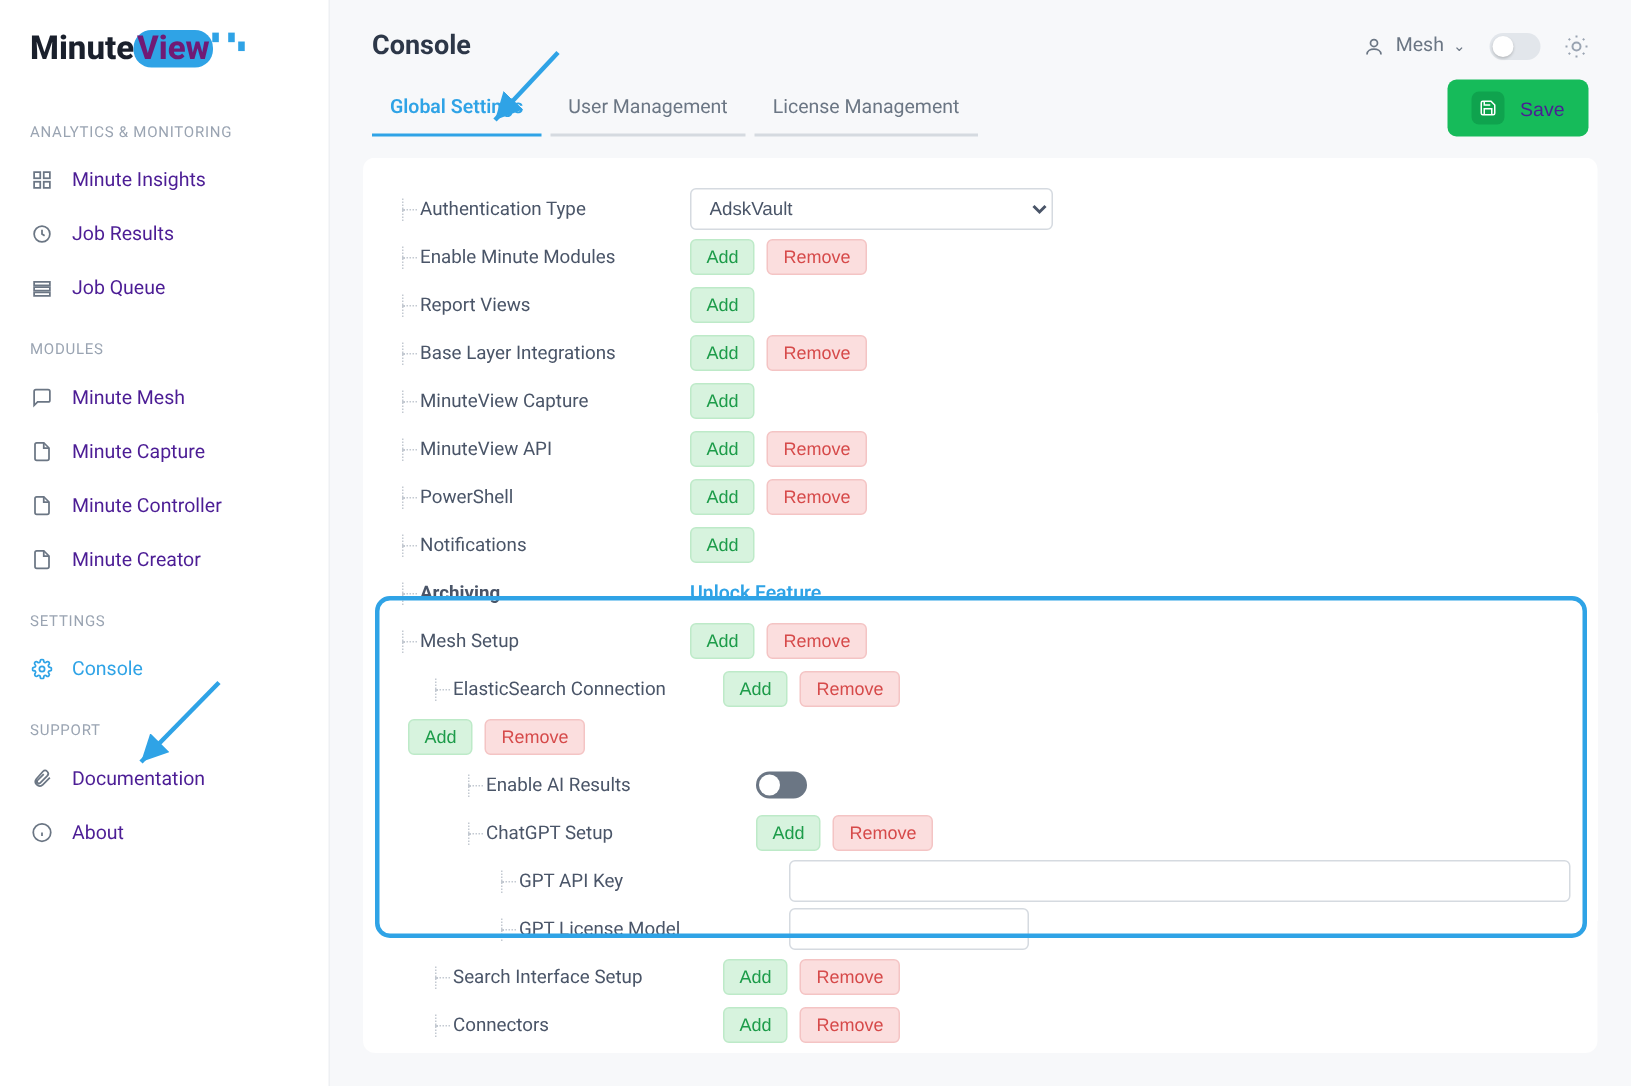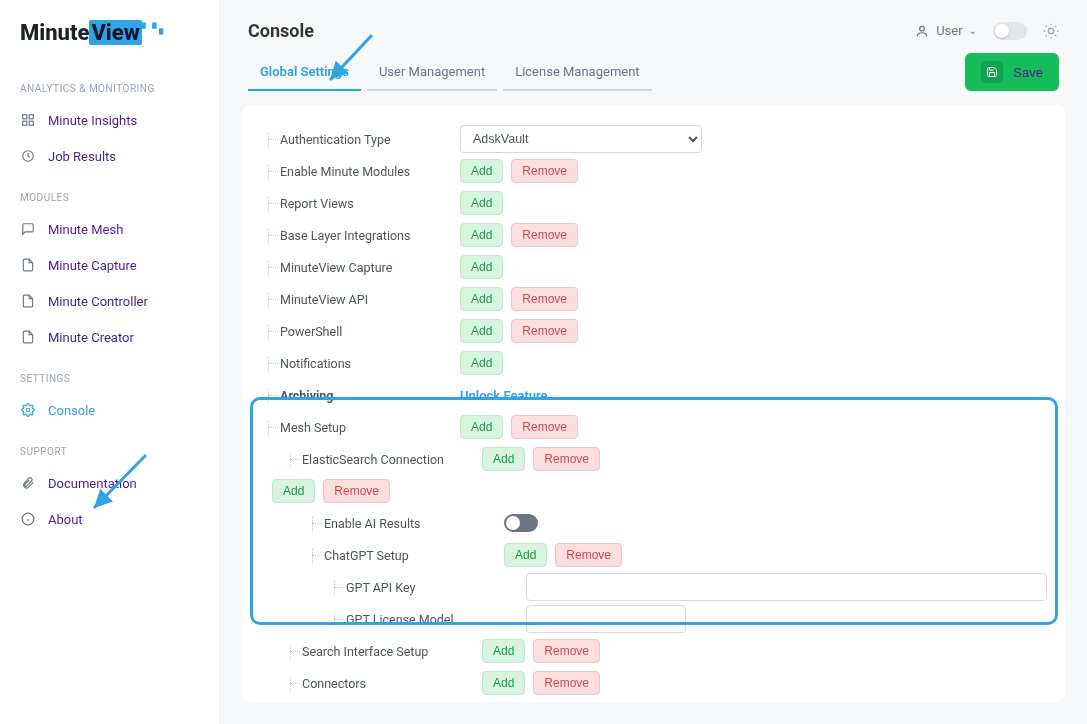--- a/index.html
+++ b/index.html
@@ -24,22 +24,22 @@
   }
   .logo {
     padding: 0 20px 20px 20px;
     font-size: 22px;
     font-weight: 800;
     color: #1a202c;
   }
   .logo .view-part {
     background: #2fa3e6;
     padding: 0 2px;
-    border-radius: 2px;
-    color: #0f172a;
+    border-radius: 12px;
+    color: #701a75;
     position: relative;
   }
   .logo .pixels {
     color:#2fa3e6;
     font-size:10px;
     letter-spacing:-1px;
     position:relative;
     top:-8px;
   }
   .sb-section {
@@ -190,20 +190,30 @@
     <span>Minute Insights</span>
   </div>
   <div class="sb-item">
     <span class="sb-icon">
       <svg width="14" height="14" viewBox="0 0 24 24" fill="none" stroke="currentColor" stroke-width="2">
           <circle cx="12" cy="12" r="9"></circle>
           <path d="M12 7v5l3 2"></path>
         </svg>
     </span>
     <span>Job Results</span>
+  </div>
+  <div class="sb-item">
+    <span class="sb-icon">
+      <svg width="14" height="14" viewBox="0 0 24 24" fill="none" stroke="currentColor" stroke-width="2">
+          <rect x="3" y="5" width="18" height="4"></rect>
+          <rect x="3" y="11" width="18" height="4"></rect>
+          <rect x="3" y="17" width="18" height="4"></rect>
+        </svg>
+    </span>
+    <span>Job Queue</span>
   </div>
 
   <div class="sb-section">MODULES</div>
   <div class="sb-item">
     <span class="sb-icon">
       <svg width="14" height="14" viewBox="0 0 24 24" fill="none" stroke="currentColor" stroke-width="2">
           <path d="M21 15a2 2 0 0 1-2 2H7l-4 4V5a2 2 0 0 1 2-2h14a2 2 0 0 1 2 2z"></path>
         </svg>
     </span>
     <span>Minute Mesh</span>
@@ -272,21 +282,21 @@
   <div class="topbar">
     <div class="page-title">Console</div>
     <div class="top-right">
       <div class="user-chip">
         <span class="sb-icon">
           <svg width="14" height="14" viewBox="0 0 24 24" fill="none" stroke="currentColor" stroke-width="2">
               <circle cx="12" cy="8" r="4"></circle>
               <path d="M4 21c0-4 4-6 8-6s8 2 8 6"></path>
             </svg>
         </span>
-        <span>User</span>
+        <span>Mesh</span>
         <span style="font-size:10px;">⌄</span>
       </div>
       <div class="theme-toggle"></div>
       <span style="color:#9aa4b2;cursor:pointer;">
         <svg width="16" height="16" viewBox="0 0 24 24" fill="none" stroke="currentColor" stroke-width="2">
             <circle cx="12" cy="12" r="4"></circle>
             <g>
               <line x1="12" y1="1" x2="12" y2="3"></line>
               <line x1="12" y1="21" x2="12" y2="23"></line>
               <line x1="4.2" y1="4.2" x2="5.6" y2="5.6"></line>

